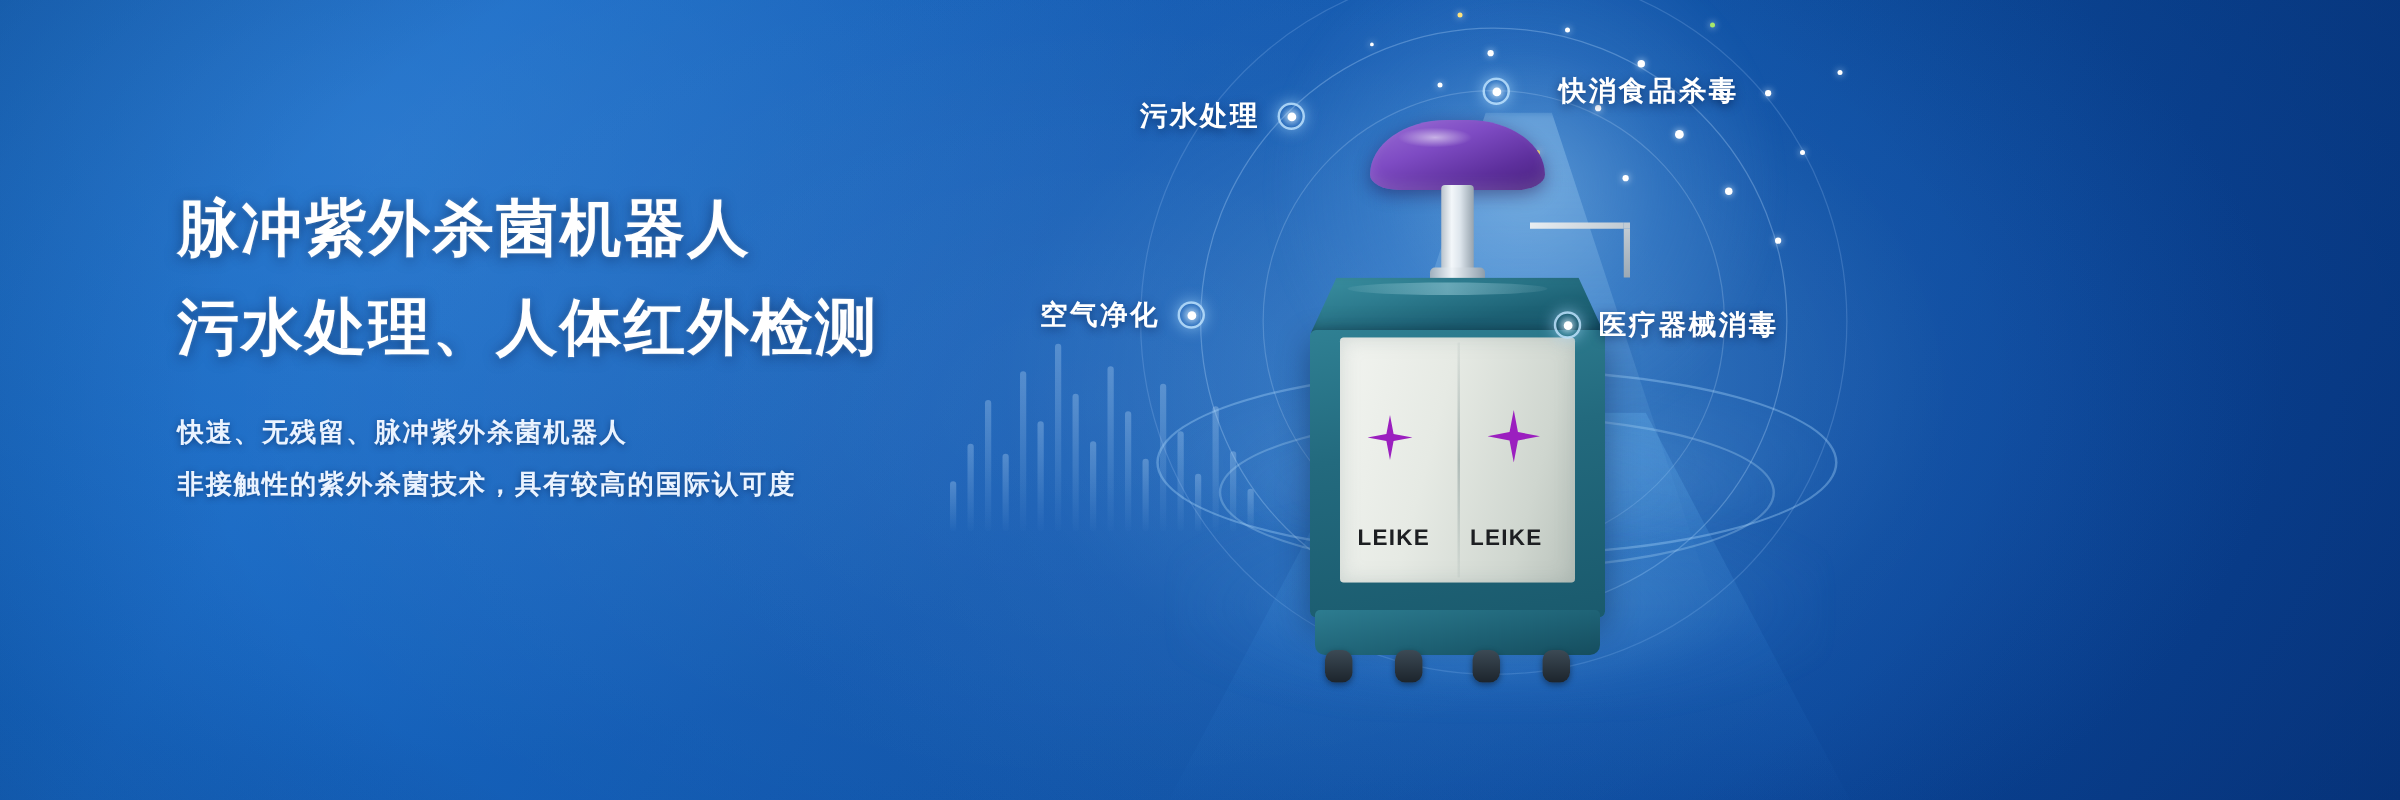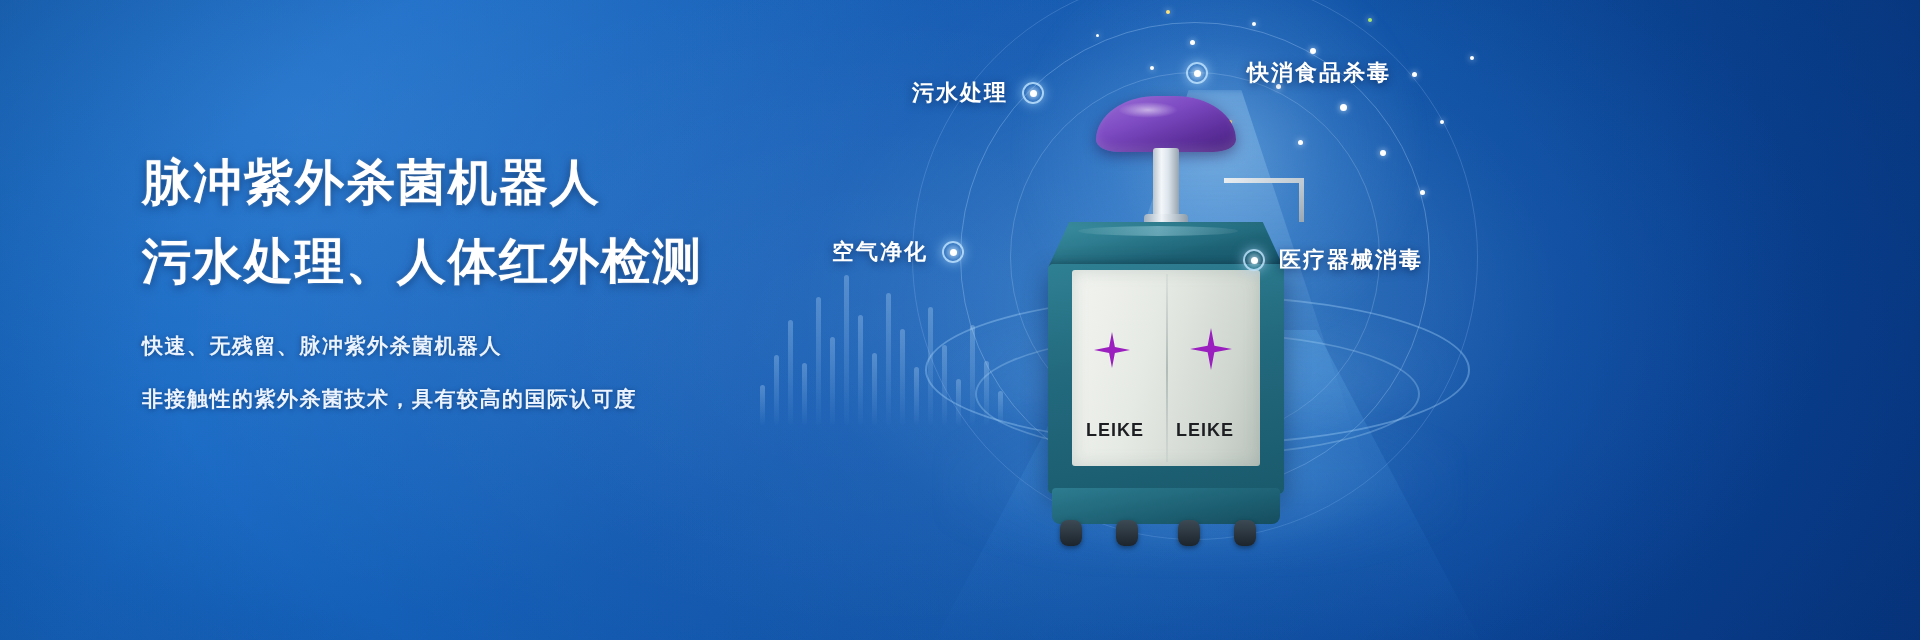--- a/index.html
+++ b/index.html
@@ -49,21 +49,21 @@
     margin-top:50px;
     color:#eaf3ff;
     font-family:"Liberation Serif", serif;
     font-size:21px;
     font-weight:600;
     letter-spacing:1.5px;
     line-height:1.0;
     text-shadow:0 1px 5px rgba(0,25,70,0.5);
     white-space:nowrap;
   }
-  .subtext.l2 { margin-top:32px; }
+  .subtext.l2 { margin-top:20px; }
 
   
   .waveform {
     position:absolute;
     left:760px; bottom:215px;
     display:flex; align-items:flex-end; gap:9px;
     opacity:0.30;
   }
   .waveform span {
     display:block;

